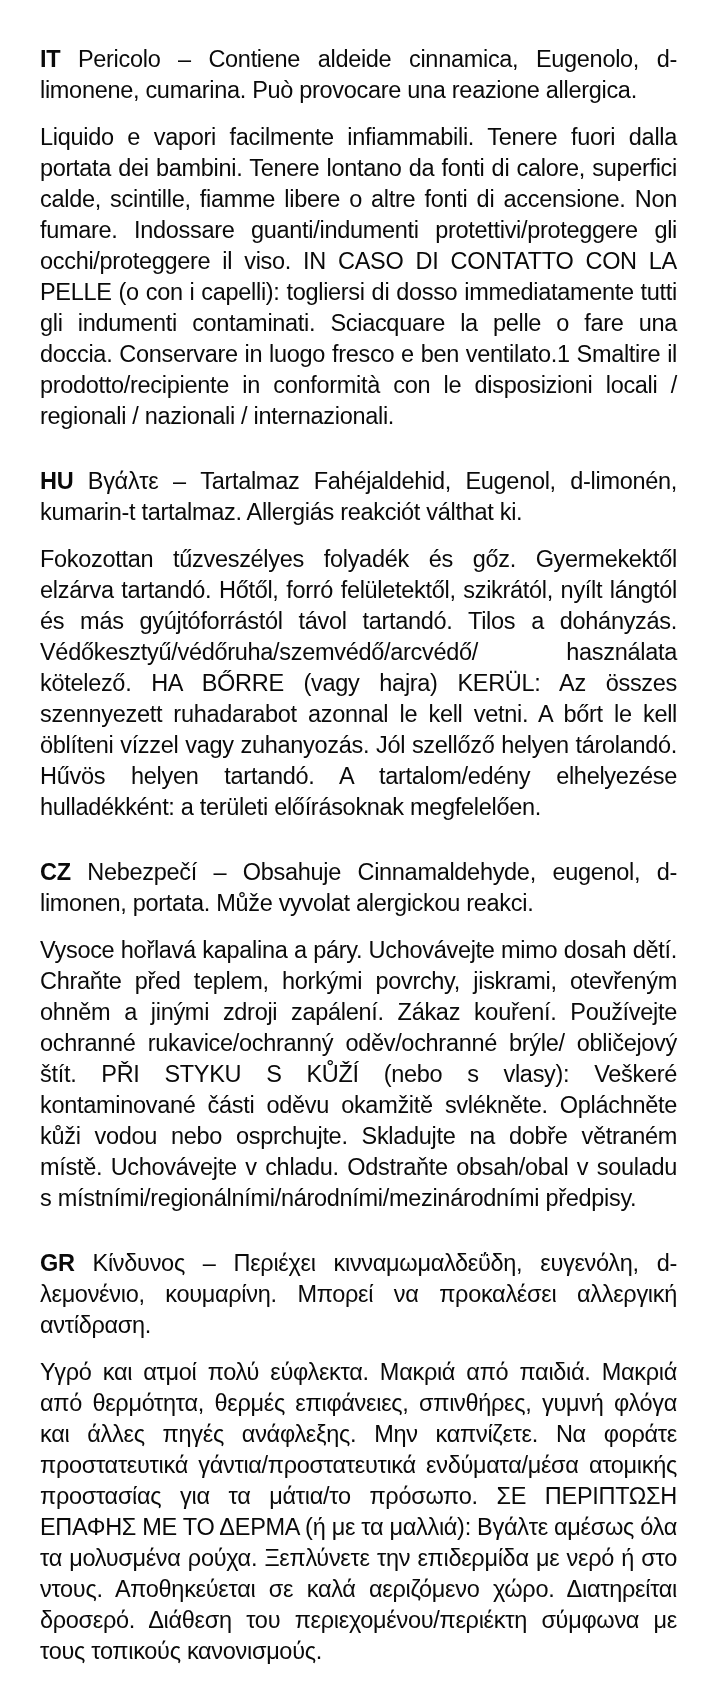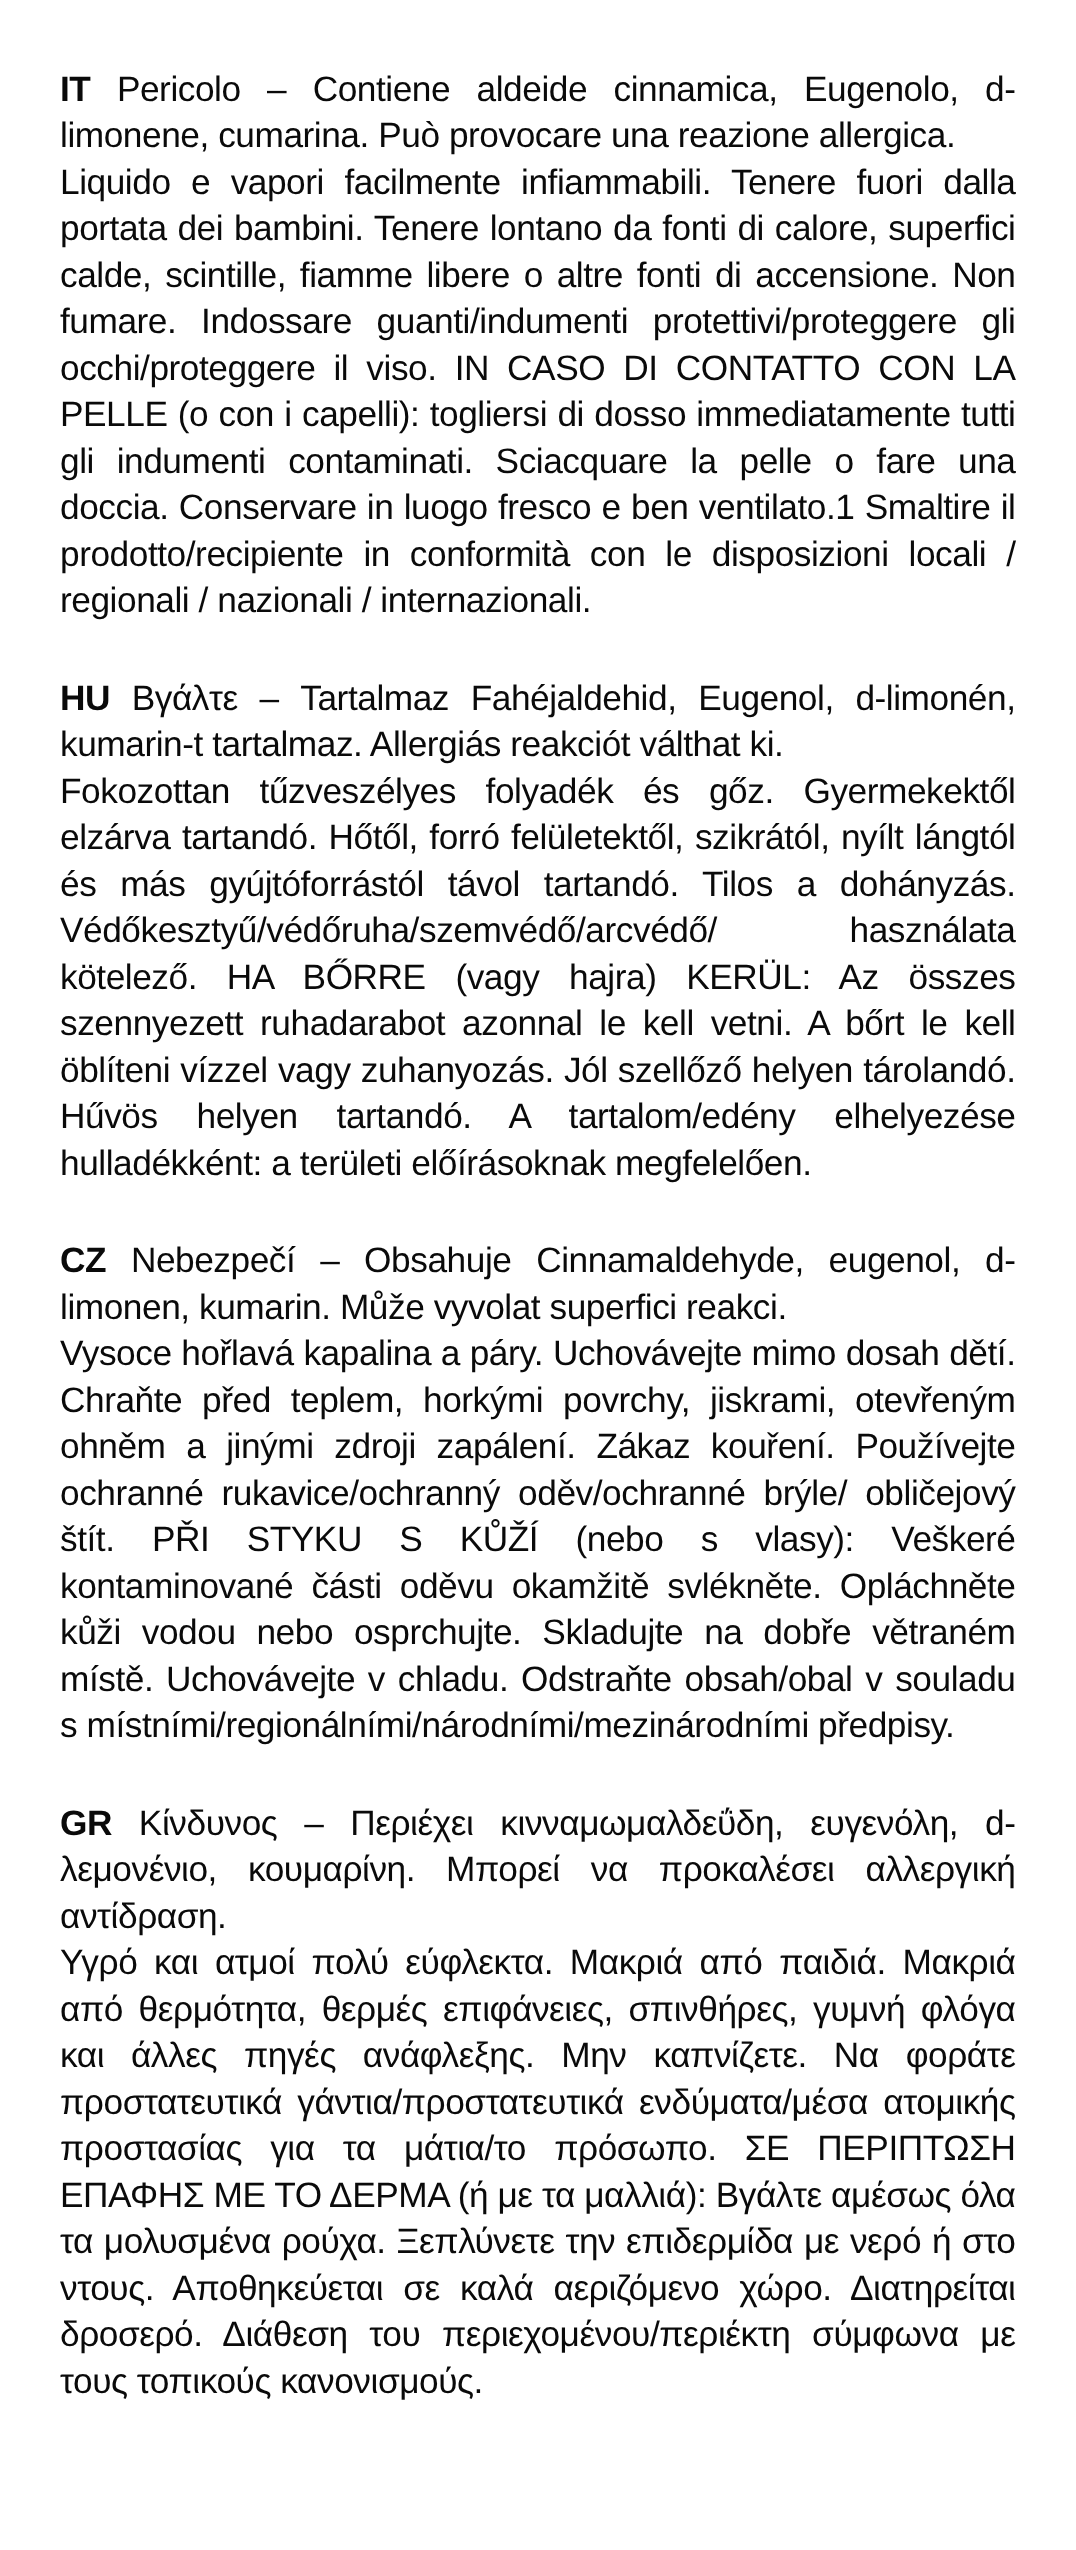--- a/index.html
+++ b/index.html
@@ -31,20 +31,21 @@
     margin: 0 0 34px 0;
   }
   .label-section:last-child {
     margin-bottom: 0;
   }
   .lang-code {
     font-weight: bold;
   }
   .para-block {
     display: block;
+    margin-top: 16px;
   }
 </style>
 </head>
 <body>
 
 <div class="label-page">
 
   <p class="label-section">
     <b class="lang-code">IT</b>
     <span>Pericolo – Contiene aldeide cinnamica, Eugenolo, d-limonene, cumarina. Può provocare una reazione allergica.</span>
@@ -52,21 +53,21 @@
   </p>
 
   <p class="label-section">
     <b class="lang-code">HU</b>
     <span>Βγάλτε – Tartalmaz Fahéjaldehid, Eugenol, d-limonén, kumarin-t tartalmaz. Allergiás reakciót válthat ki.</span>
     <span class="para-block">Fokozottan tűzveszélyes folyadék és gőz. Gyermekektől elzárva tartandó. Hőtől, forró felületektől, szikrától, nyílt lángtól és más gyújtóforrástól távol tartandó. Tilos a dohányzás. Védőkesztyű/védőruha/szemvédő/arcvédő/ használata kötelező. HA BŐRRE (vagy hajra) KERÜL: Az összes szennyezett ruhadarabot azonnal le kell vetni. A bőrt le kell öblíteni vízzel vagy zuhanyozás. Jól szellőző helyen tárolandó. Hűvös helyen tartandó. A tartalom/edény elhelyezése hulladékként: a területi előírásoknak megfelelően.</span>
   </p>
 
   <p class="label-section">
     <b class="lang-code">CZ</b>
-    <span>Nebezpečí – Obsahuje Cinnamaldehyde, eugenol, d-limonen, kumarin. Může vyvolat superfici reakci.</span>
+    <span>Nebezpečí – Obsahuje Cinnamaldehyde, eugenol, d-limonen, portata. Může vyvolat alergickou reakci.</span>
     <span class="para-block">Vysoce hořlavá kapalina a páry. Uchovávejte mimo dosah dětí. Chraňte před teplem, horkými povrchy, jiskrami, otevřeným ohněm a jinými zdroji zapálení. Zákaz kouření. Používejte ochranné rukavice/ochranný oděv/ochranné brýle/ obličejový štít. PŘI STYKU S KŮŽÍ (nebo s vlasy): Veškeré kontaminované části oděvu okamžitě svlékněte. Opláchněte kůži vodou nebo osprchujte. Skladujte na dobře větraném místě. Uchovávejte v chladu. Odstraňte obsah/obal v souladu s místními/regionálními/národními/mezinárodními předpisy.</span>
   </p>
 
   <p class="label-section">
     <b class="lang-code">GR</b>
     <span>Κίνδυνος – Περιέχει κινναμωμαλδεΰδη, ευγενόλη, d-λεμονένιο, κουμαρίνη. Μπορεί να προκαλέσει αλλεργική αντίδραση.</span>
     <span class="para-block">Υγρό και ατμοί πολύ εύφλεκτα. Μακριά από παιδιά. Μακριά από θερμότητα, θερμές επιφάνειες, σπινθήρες, γυμνή φλόγα και άλλες πηγές ανάφλεξης. Μην καπνίζετε. Να φοράτε προστατευτικά γάντια/προστατευτικά ενδύματα/μέσα ατομικής προστασίας για τα μάτια/το πρόσωπο. ΣΕ ΠΕΡΙΠΤΩΣΗ ΕΠΑΦΗΣ ΜΕ ΤΟ ΔΕΡΜΑ (ή με τα μαλλιά): Βγάλτε αμέσως όλα τα μολυσμένα ρούχα. Ξεπλύνετε την επιδερμίδα με νερό ή στο ντους. Αποθηκεύεται σε καλά αεριζόμενο χώρο. Διατηρείται δροσερό. Διάθεση του περιεχομένου/περιέκτη σύμφωνα με τους τοπικούς κανονισμούς.</span>
   </p>
 
 </div>

